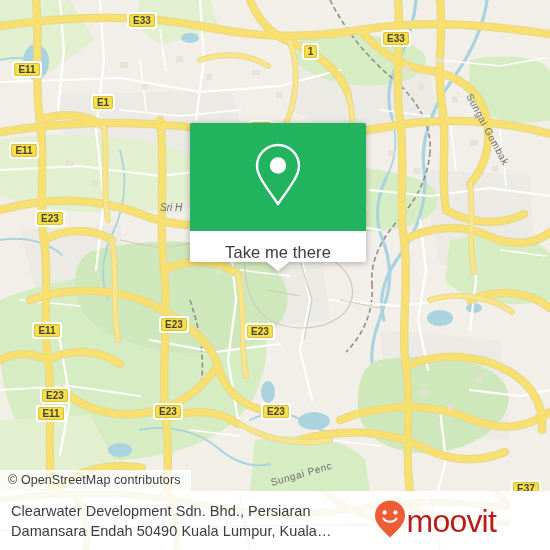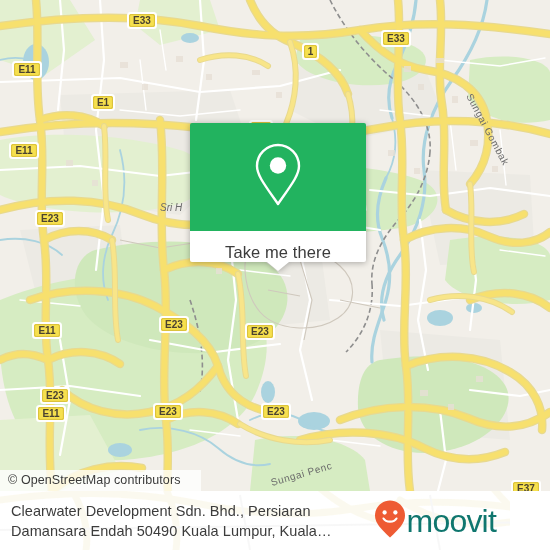--- a/index.html
+++ b/index.html
@@ -14,21 +14,21 @@
   #map{
     position:absolute;left:0;top:0;width:550px;height:491px;
     background:#f2efe9;overflow:hidden;
   }
   #map svg{display:block;}
 
   
   #attribution{
     position:absolute;left:0;bottom:0;
     height:21px;line-height:21px;
-    padding:0 20px 0 8px;
+    padding:0 10px 0 8px;
     background:rgba(255,255,255,0.78);
     color:#3a3a3a;font-size:12.5px;
     white-space:nowrap;
     letter-spacing:0.1px;
     margin-top:36px;
   }
 
   
   #callout{
     position:absolute;left:190px;top:123px;width:176px;
@@ -71,21 +71,21 @@
     position:absolute;left:11px;top:50%;transform:translateY(-50%);
     width:355px;
     font-size:14.5px;line-height:20px;color:#3c3c3c;
     letter-spacing:0.05px;
   }
   #moovit-logo{
     position:absolute;right:14px;top:50%;transform:translateY(-50%);
     display:flex;align-items:center;gap:1px;
   }
   #moovit-word{
-    font-size:32px;line-height:32px;color:#0f766e;
+    font-size:32px;line-height:32px;color:#b91c1c;
     letter-spacing:-0.8px;font-weight:400;
   }
 </style>
 </head>
 <body>
 
 <div id="app">
 
   <div id="map">
     <svg width="550" height="491" viewBox="0 0 550 491" xmlns="http://www.w3.org/2000/svg">

